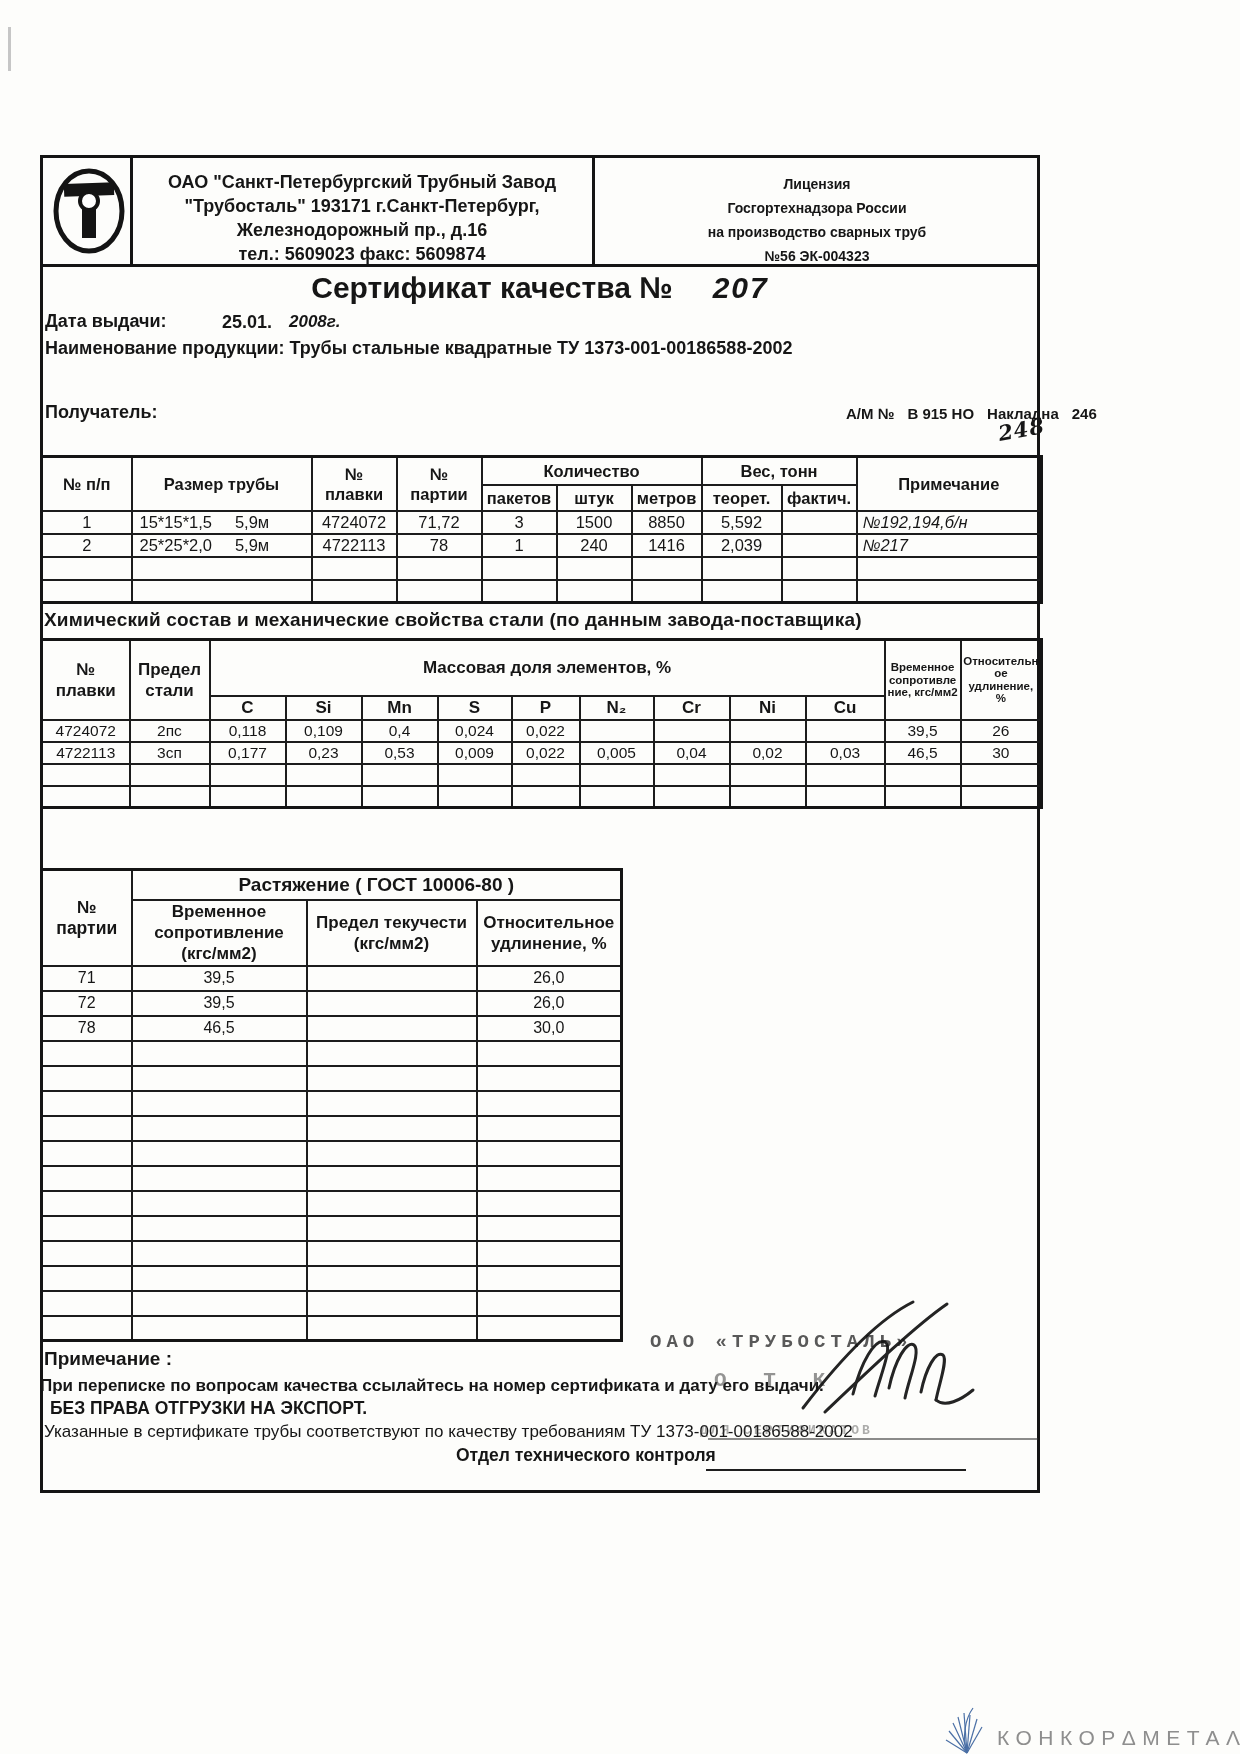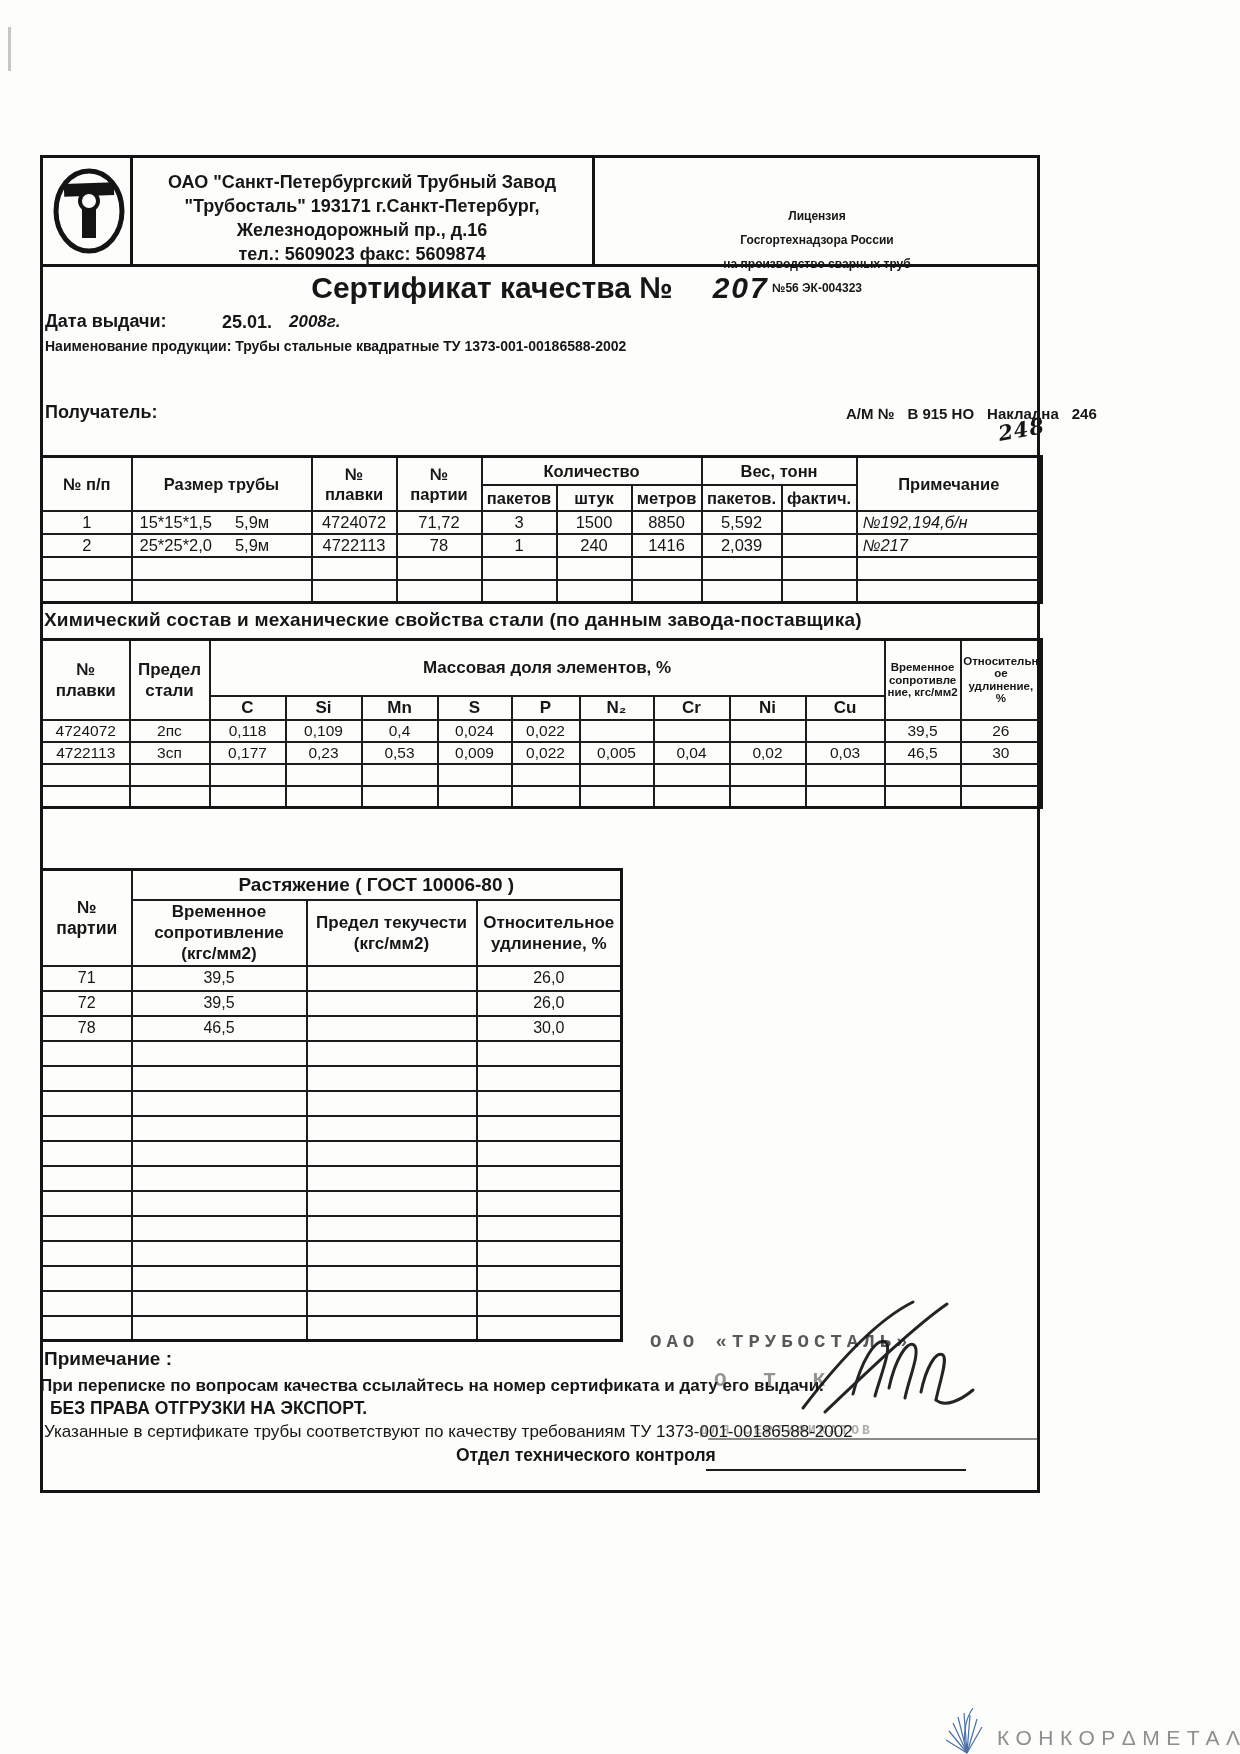--- a/index.html
+++ b/index.html
@@ -11,29 +11,29 @@
   .artifact{left:8px;top:27px;width:3px;height:44px;background:#c6c6c6;}
 
   
   .frame{left:40px;top:155px;width:994px;height:1332px;border:3px solid #141414;}
   .hdr-hline{left:40px;top:264px;width:1000px;height:3px;background:#141414;}
   .hdr-v1{left:130px;top:155px;width:3px;height:112px;background:#141414;}
   .hdr-v2{left:592px;top:155px;width:3px;height:112px;background:#141414;}
 
   .logo{left:51px;top:167px;}
   .company{left:136px;top:170px;width:452px;text-align:center;font-weight:700;font-size:18px;line-height:24px;}
-  .license{left:598px;top:172px;width:438px;text-align:center;font-weight:700;font-size:12px;line-height:24px;margin-top:32px;}
+  .license{left:598px;top:172px;width:438px;text-align:center;font-weight:700;font-size:14px;line-height:24px;}
 
   .title{left:40px;top:271px;width:1000px;text-align:center;font-weight:700;font-size:30px;}
   .title .num{font-style:italic;margin-left:40px;letter-spacing:2px;}
 
   .meta-date-label{left:45px;top:311px;font-weight:700;font-size:18px;}
   .meta-date-day{left:222px;top:312px;font-weight:700;font-size:18px;}
   .meta-date-year{left:289px;top:312px;font-weight:700;font-style:italic;font-size:17px;}
-  .meta-product{left:45px;top:338px;font-weight:700;font-size:14px;}
+  .meta-product{left:45px;top:338px;font-weight:700;font-size:18px;}
   .meta-recipient{left:45px;top:402px;font-weight:700;font-size:18px;}
   .meta-am{left:846px;top:405px;display:flex;gap:13px;font-weight:700;font-size:15px;white-space:nowrap;}
   .handwritten{left:998px;top:417px;font-family:"DejaVu Serif","Liberation Serif",serif;
                font-style:italic;font-weight:700;font-size:21px;transform:rotate(-10deg);letter-spacing:1px;}
 
   table{position:absolute;border-collapse:collapse;table-layout:fixed;}
   table{border:3px solid #141414;}
   td,th{border:2px solid #1c1c1c;padding:0 2px;text-align:center;vertical-align:middle;overflow:hidden;
         overflow-wrap:break-word;}
 
@@ -153,21 +153,21 @@
         <th rowspan="2">№ плавки</th>
         <th rowspan="2">№ партии</th>
         <th colspan="3">Количество</th>
         <th colspan="2">Вес, тонн</th>
         <th rowspan="2">Примечание</th>
       </tr>
       <tr>
         <th>пакетов</th>
         <th>штук</th>
         <th>метров</th>
-        <th>пакетов.</th>
+        <th>теорет.</th>
         <th>фактич.</th>
       </tr>
     </thead>
     <tbody>
         <tr>
           <td>1</td>
           <td>15*15*1,5&nbsp;&nbsp;&nbsp;&nbsp;&nbsp;5,9м</td>
           <td>4724072</td>
           <td>71,72</td>
           <td>3</td>

